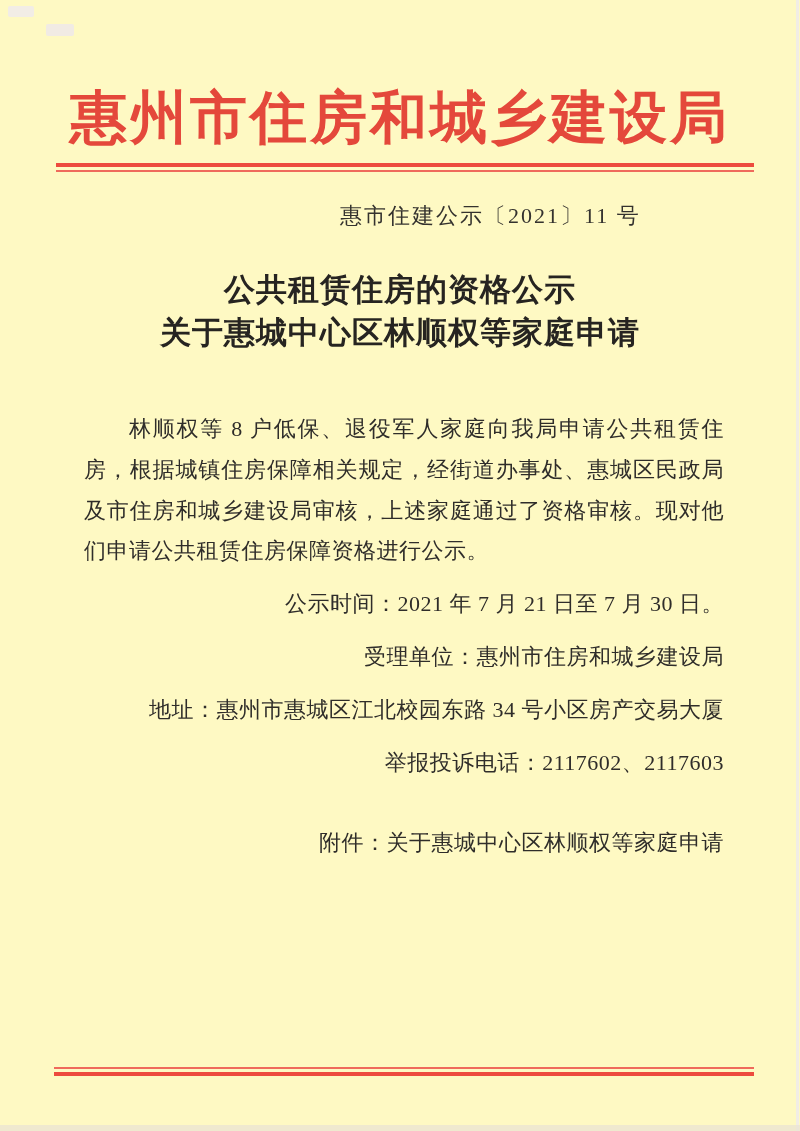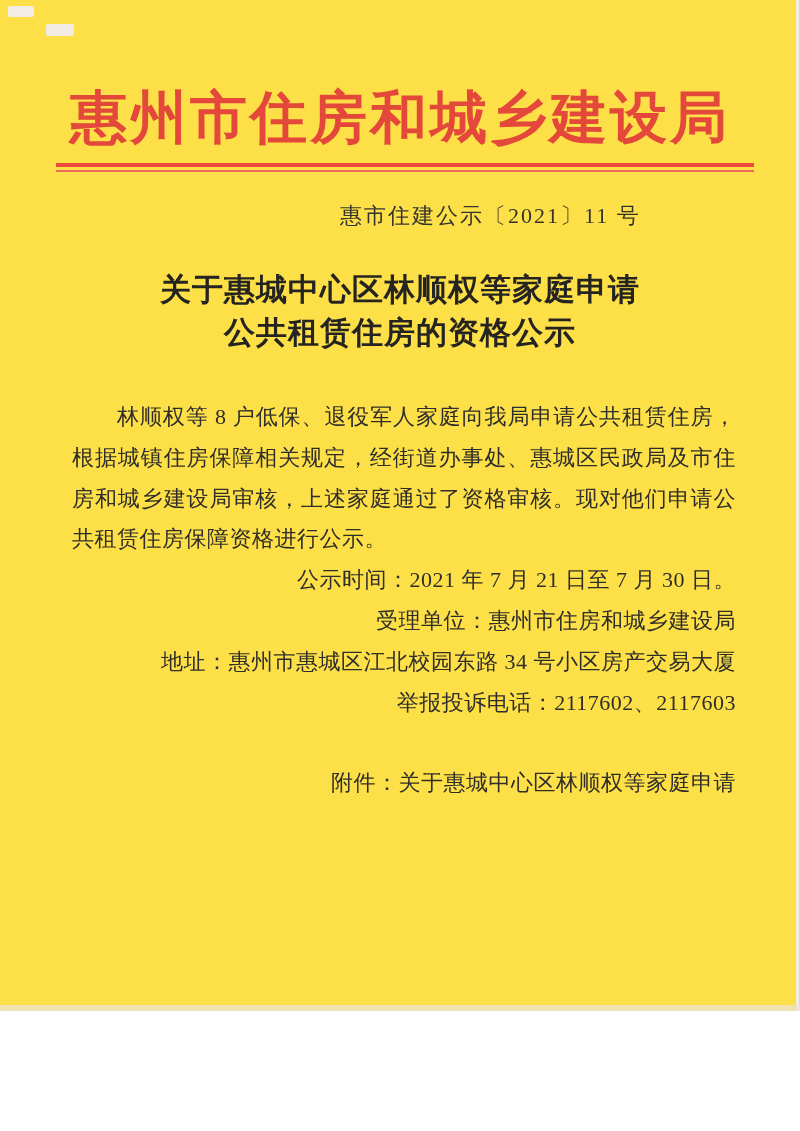--- a/index.html
+++ b/index.html
@@ -3,22 +3,22 @@
 <meta charset="utf-8">
 <style>
   html, body {
     margin: 0;
     padding: 0;
     background: #ffffff;
   }
   .page {
     position: relative;
     width: 800px;
-    height: 1011px;
-    background: #fde047;
+    height: 1131px;
+    background: #fef9c3;
     overflow: hidden;
     font-family: "Liberation Serif", "DejaVu Serif", serif;
     color: #2e2c29;
   }
   
   .scan-mark-1 {
     position: absolute; top: 6px; left: 8px;
     width: 26px; height: 11px;
     background: #f2ede6; border-radius: 2px;
   }
@@ -90,21 +90,21 @@
     position: absolute;
     top: 397px; left: 72px;
     width: 664px;
     font-size: 22px;
     line-height: 40.8px;
     text-align: justify;
     letter-spacing: 0.5px;
     color: #2f2d2a;
   }
   .doc-body p {
-    margin: 0;
+    margin: 12px;
     text-indent: 45px;
   }
   .doc-body p.info-line {
     text-align: right;
     white-space: nowrap;
   }
   .doc-body p.attachment-line {
     margin-top: 40px;
   }
 
@@ -131,22 +131,22 @@
 
   <div class="rule-top">
     <div class="bar-thick"></div>
     <div class="bar-gap"></div>
     <div class="bar-thin"></div>
   </div>
 
   <div class="doc-number">惠市住建公示〔2021〕11 号</div>
 
   <h2 class="doc-title">
+    <div>公共租赁住房的资格公示</div>
     <div>关于惠城中心区林顺权等家庭申请</div>
-    <div>公共租赁住房的资格公示</div>
   </h2>
 
   <div class="doc-body">
     <p>林顺权等 8 户低保、退役军人家庭向我局申请公共租赁住房，根据城镇住房保障相关规定，经街道办事处、惠城区民政局及市住房和城乡建设局审核，上述家庭通过了资格审核。现对他们申请公共租赁住房保障资格进行公示。</p>
     <p class="info-line">公示时间：2021 年 7 月 21 日至 7 月 30 日。</p>
     <p class="info-line">受理单位：惠州市住房和城乡建设局</p>
     <p class="info-line">地址：惠州市惠城区江北校园东路 34 号小区房产交易大厦</p>
     <p class="info-line">举报投诉电话：2117602、2117603</p>
     <p class="info-line attachment-line">附件：关于惠城中心区林顺权等家庭申请</p>
   </div>

